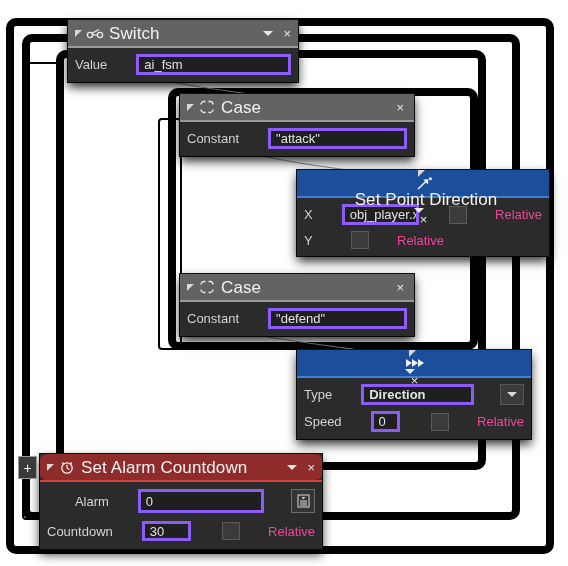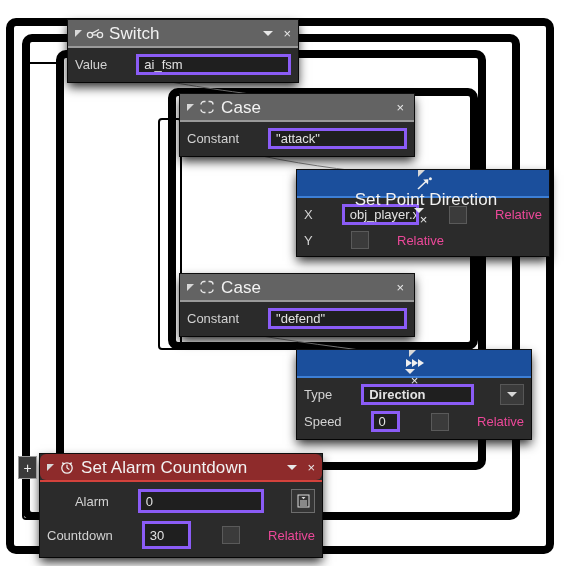--- a/index.html
+++ b/index.html
@@ -315,21 +315,21 @@
             <rect x="1" y="1" width="11" height="12" fill="none" stroke="#dcdcdc" stroke-width="1"></rect>
             <path d="M4.5,3 L8.5,3 L6.5,5.2 Z" fill="#dcdcdc"></path>
             <line x1="3" y1="7" x2="10" y2="7" stroke="#dcdcdc" stroke-width="1"></line>
             <line x1="3" y1="9" x2="10" y2="9" stroke="#dcdcdc" stroke-width="1"></line>
             <line x1="3" y1="11" x2="10" y2="11" stroke="#dcdcdc" stroke-width="1"></line>
           </svg>
         </span>
       </div>
       <div class="row">
         <span class="lbl" style="width:78px;text-align:right;">Countdown</span>
-        <span class="field" style="width:124px;height:28px;">30</span>
+        <span class="field" style="width:124px;height:20px;">30</span>
         <span class="chk" style="margin-left:9px;"></span>
         <span class="relword">Relative</span>
       </div>
     </div>
   </div>
 
   <div class="plusbtn" style="left:18px;top:456px;">+</div>
 
 </div>
 

